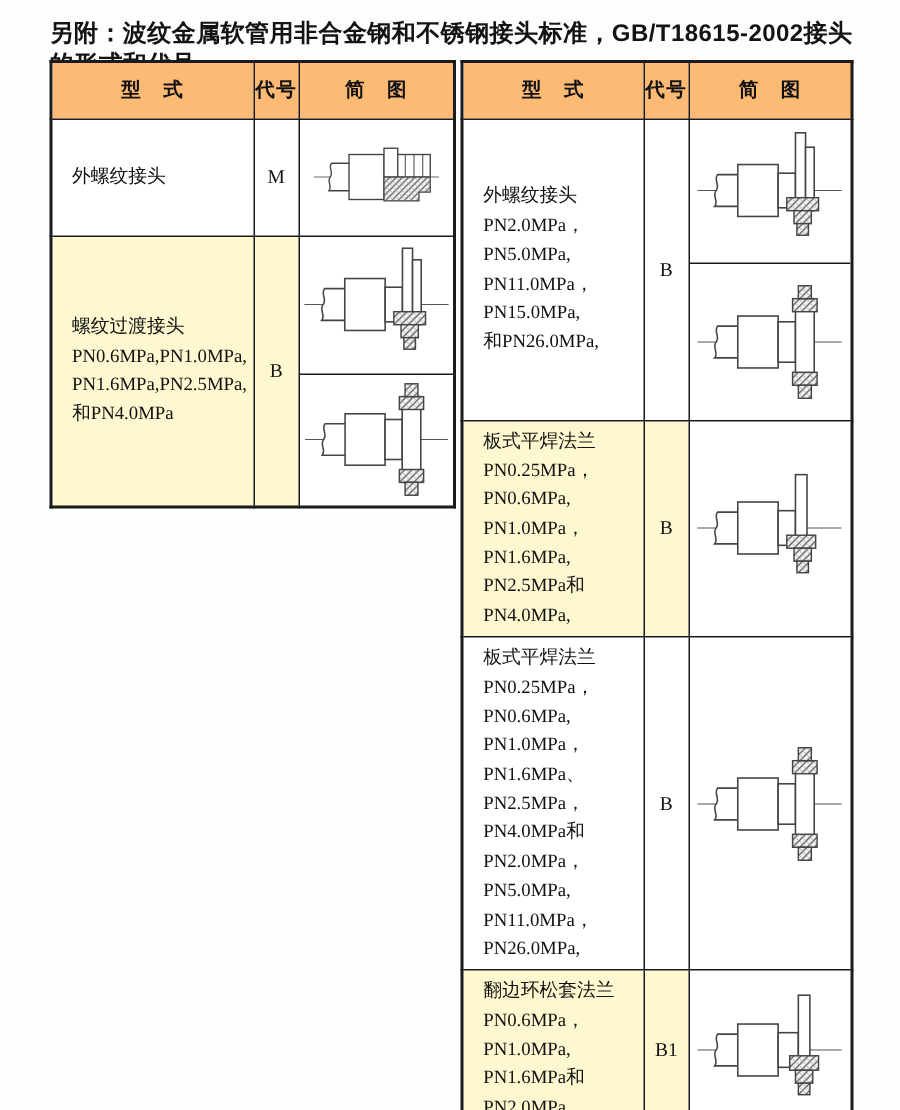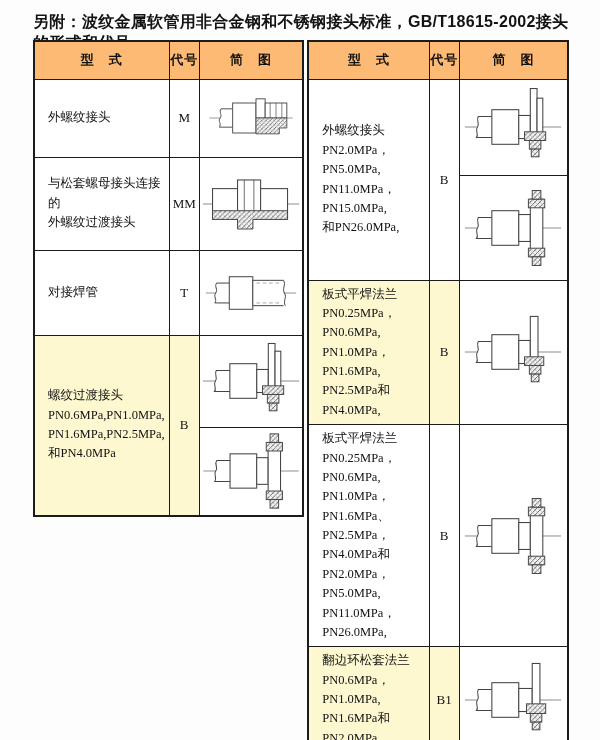--- a/index.html
+++ b/index.html
@@ -76,53 +76,22 @@
           <rect x="69" y="24" width="26" height="18" fill="#fff" stroke="#444" stroke-width="1.1"></rect>
           <line x1="75" y1="24" x2="75" y2="42" stroke="#444" stroke-width="0.8"></line>
           <line x1="82" y1="24" x2="82" y2="42" stroke="#444" stroke-width="0.8"></line>
           <line x1="89" y1="24" x2="89" y2="42" stroke="#444" stroke-width="0.8"></line>
           <path d="M58,42 h37 v12 h-9 v7 h-28 z" fill="url(#xh)" stroke="#444" stroke-width="1"></path>
         </svg>
       </td>
     </tr>
 
 
-    <tr style="height:93px">
-      <td class="type-cell">与松套螺母接头连接的
-外螺纹过渡接头</td>
-      <td class="code-cell">MM</td>
-      <td class="diag-cell">
-        <svg class="diag" width="100" height="82" viewBox="0 0 104 84">
-          <line x1="2" y1="42" x2="102" y2="42" stroke="#555" stroke-width="0.7"></line>
-          <rect x="12" y="26" width="26" height="32" fill="#fff" stroke="#444" stroke-width="1.1"></rect>
-          <rect x="38" y="17" width="24" height="41" fill="#fff" stroke="#444" stroke-width="1.1"></rect>
-          <line x1="45" y1="17" x2="45" y2="58" stroke="#444" stroke-width="0.8"></line>
-          <line x1="55" y1="17" x2="55" y2="58" stroke="#444" stroke-width="0.8"></line>
-          <rect x="62" y="26" width="28" height="32" fill="#fff" stroke="#444" stroke-width="1.1"></rect>
-          <path d="M12,49 h78 v9 h-36 v10 h-16 v-10 h-26 z" fill="url(#xh)" stroke="#444" stroke-width="1"></path>
-        </svg>
-      </td>
-    </tr>
-
-
-    <tr style="height:85px">
-      <td class="type-cell">对接焊管</td>
-      <td class="code-cell">T</td>
-      <td class="diag-cell">
-        <svg class="diag" width="100" height="76" viewBox="0 0 104 84">
-          <line x1="2" y1="42" x2="102" y2="42" stroke="#555" stroke-width="0.7"></line>
-          <path d="M28,31 H14 c-3,3.7 2,7.3 -1,11 c-3,3.7 2,7.3 -1,11 H28" fill="#fff" stroke="#444" stroke-width="1.1"></path>
-          <rect x="28" y="24" width="26" height="36" fill="#fff" stroke="#444" stroke-width="1.1"></rect>
-          <path d="M88,28 H54 V56 H88" fill="#fff" stroke="#444" stroke-width="1.1"></path>
-          <path d="M88,28 c3,4.7 -2,9.3 1,14 c3,4.7 -2,9.3 1,14" fill="none" stroke="#444" stroke-width="1.1"></path>
-          <line x1="58" y1="31" x2="84" y2="31" stroke="#666" stroke-width="0.6" stroke-dasharray="4 3"></line>
-          <line x1="58" y1="53" x2="84" y2="53" stroke="#666" stroke-width="0.6" stroke-dasharray="4 3"></line>
-        </svg>
-      </td>
-    </tr>
+
+
 
     <tr class="hl" style="height:180px">
       <td class="type-cell">螺纹过渡接头
 PN0.6MPa,PN1.0MPa,
 PN1.6MPa,PN2.5MPa,
 和PN4.0MPa</td>
       <td class="code-cell">B</td>
       <td class="diag-cell">
         <div class="stack">
           <div class="sub" style="height:91px">

